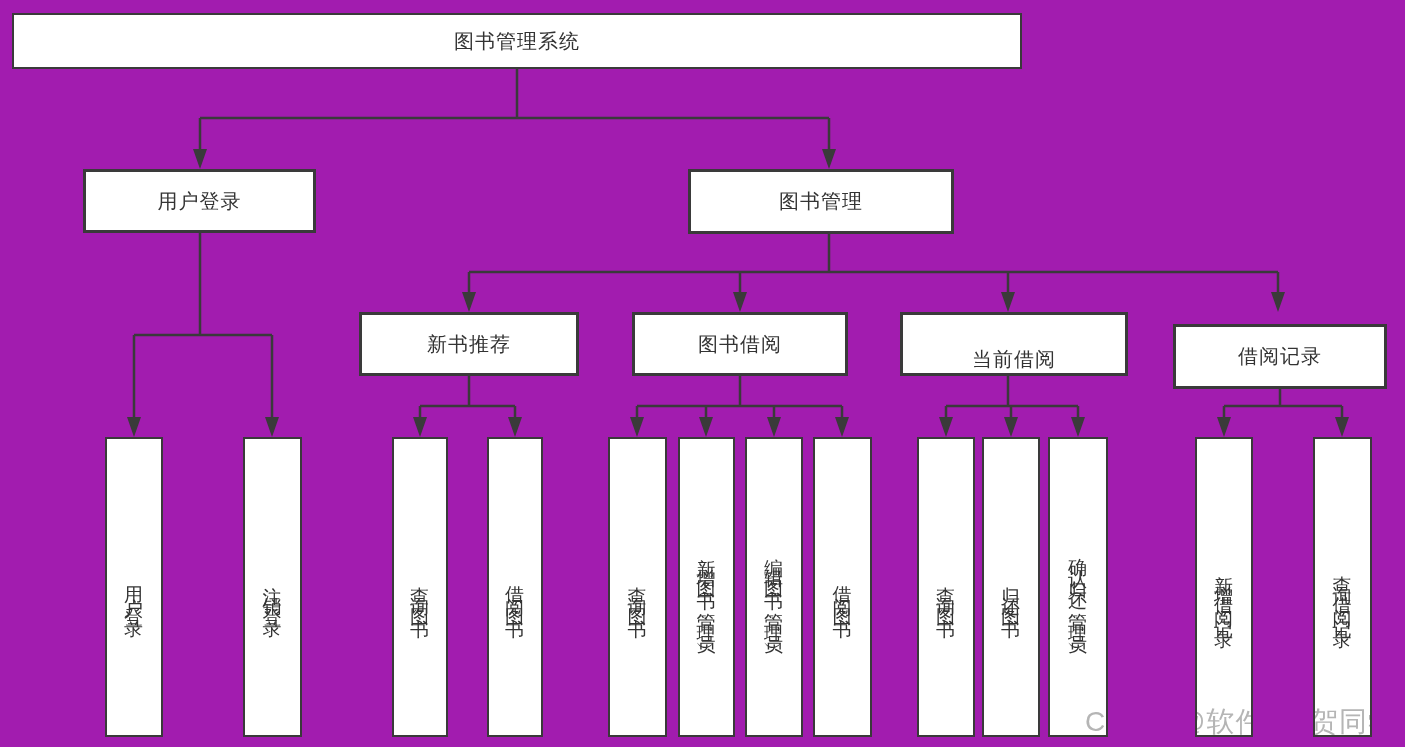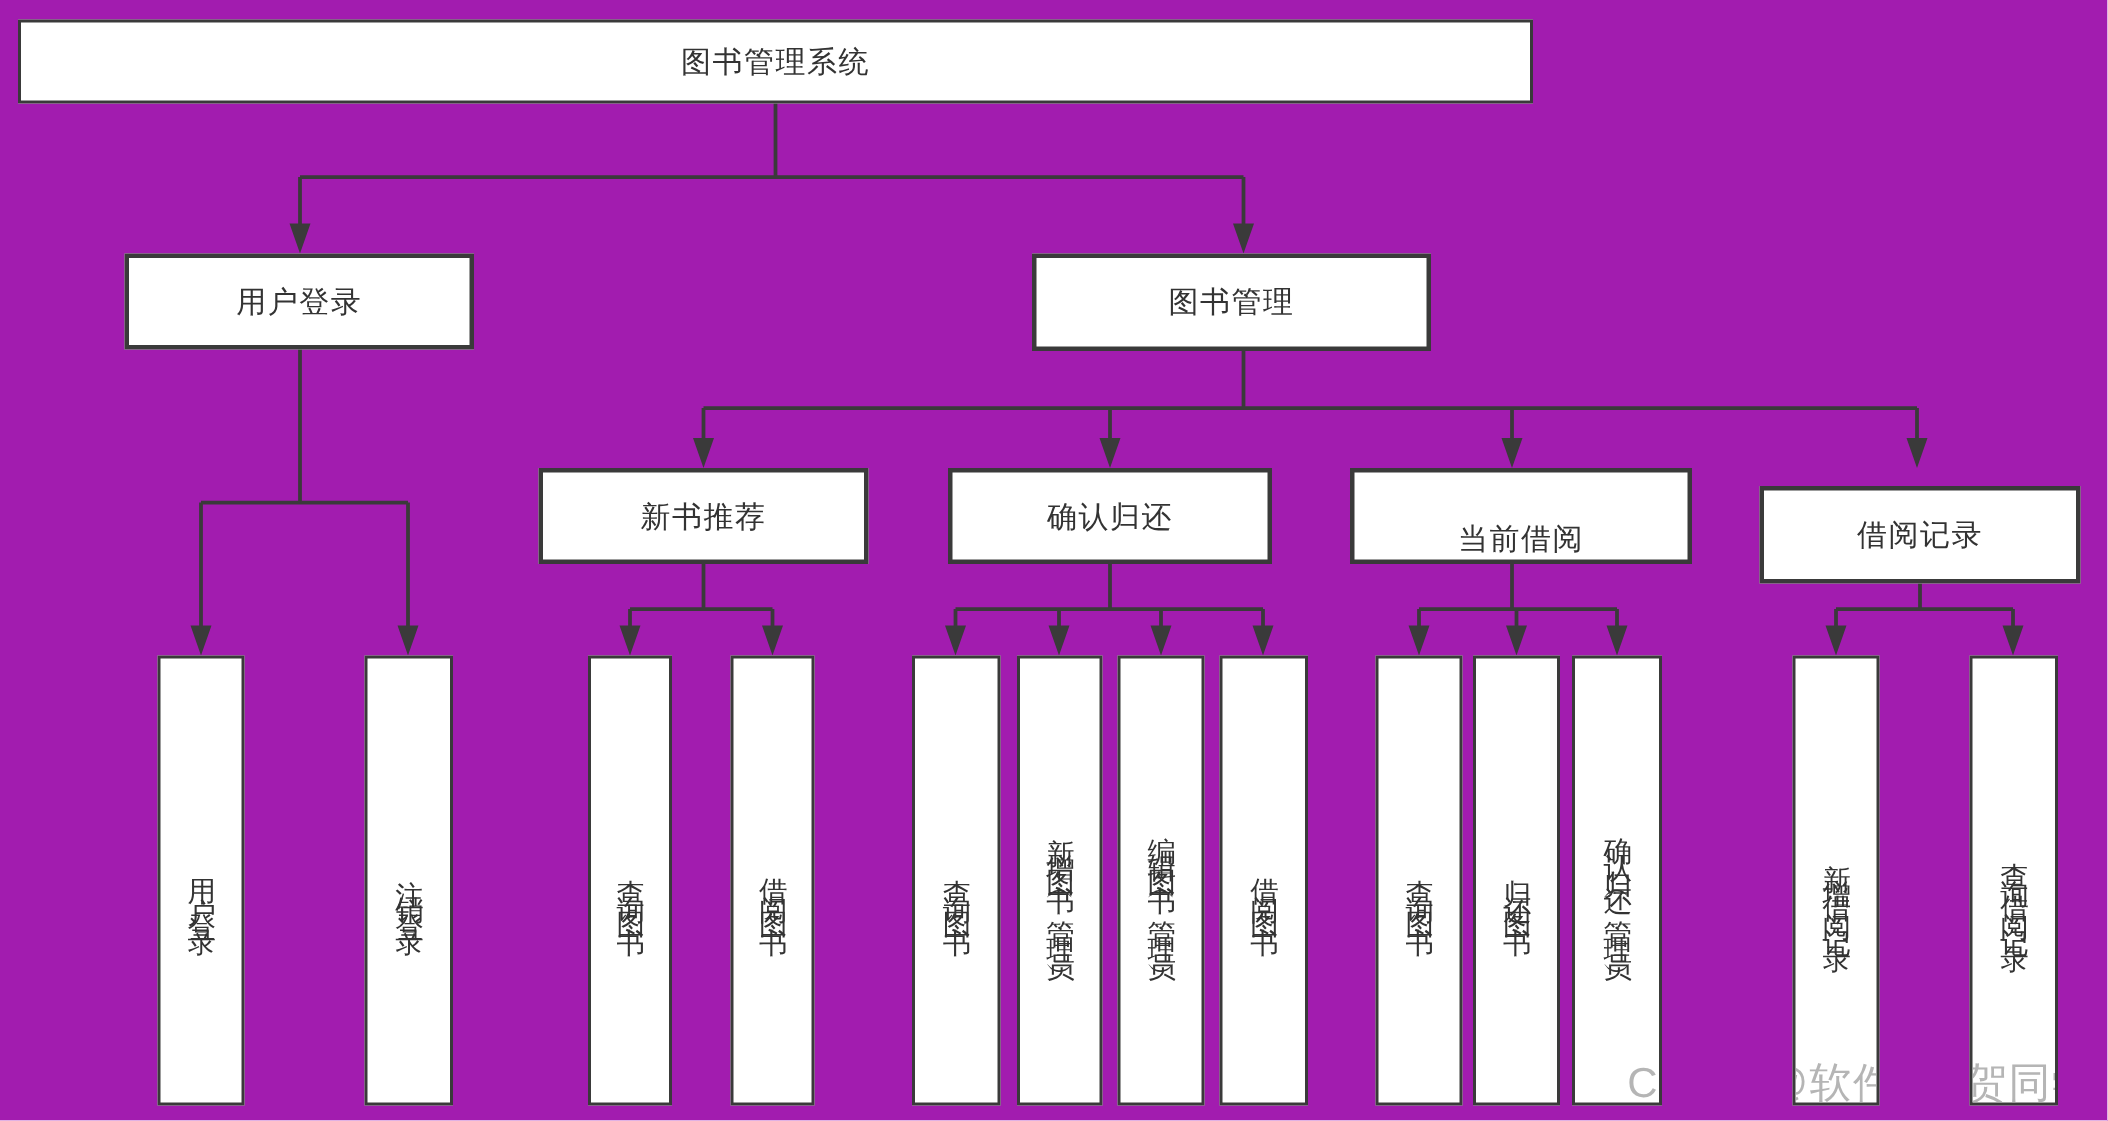--- a/index.html
+++ b/index.html
@@ -88,21 +88,21 @@
     <span>用户登录</span>
   </div>
   <div class="node hbox" style="left:670px; top:169px; width:266px; height:65px;margin-left:18px;">
     <span>图书管理</span>
   </div>
 
   <div class="node hbox" style="left:359px; top:312px; width:220px; height:64px;">
     <span>新书推荐</span>
   </div>
   <div class="node hbox" style="left:632px; top:312px; width:216px; height:64px;">
-    <span>确认归还</span>
+    <span>图书借阅</span>
   </div>
   <div class="node hbox" style="left:900px; top:312px; width:228px; height:64px;align-items:flex-end;">
     <span>当前借阅</span>
   </div>
   <div class="node hbox" style="left:1173px; top:312px; width:214px; height:65px;margin-top:12px;">
     <span>借阅记录</span>
   </div>
 
   <div class="node vbox" style="left:105px; top:437px; width:58px; height:300px;">
     <span class="vtext">用户登录</span>

